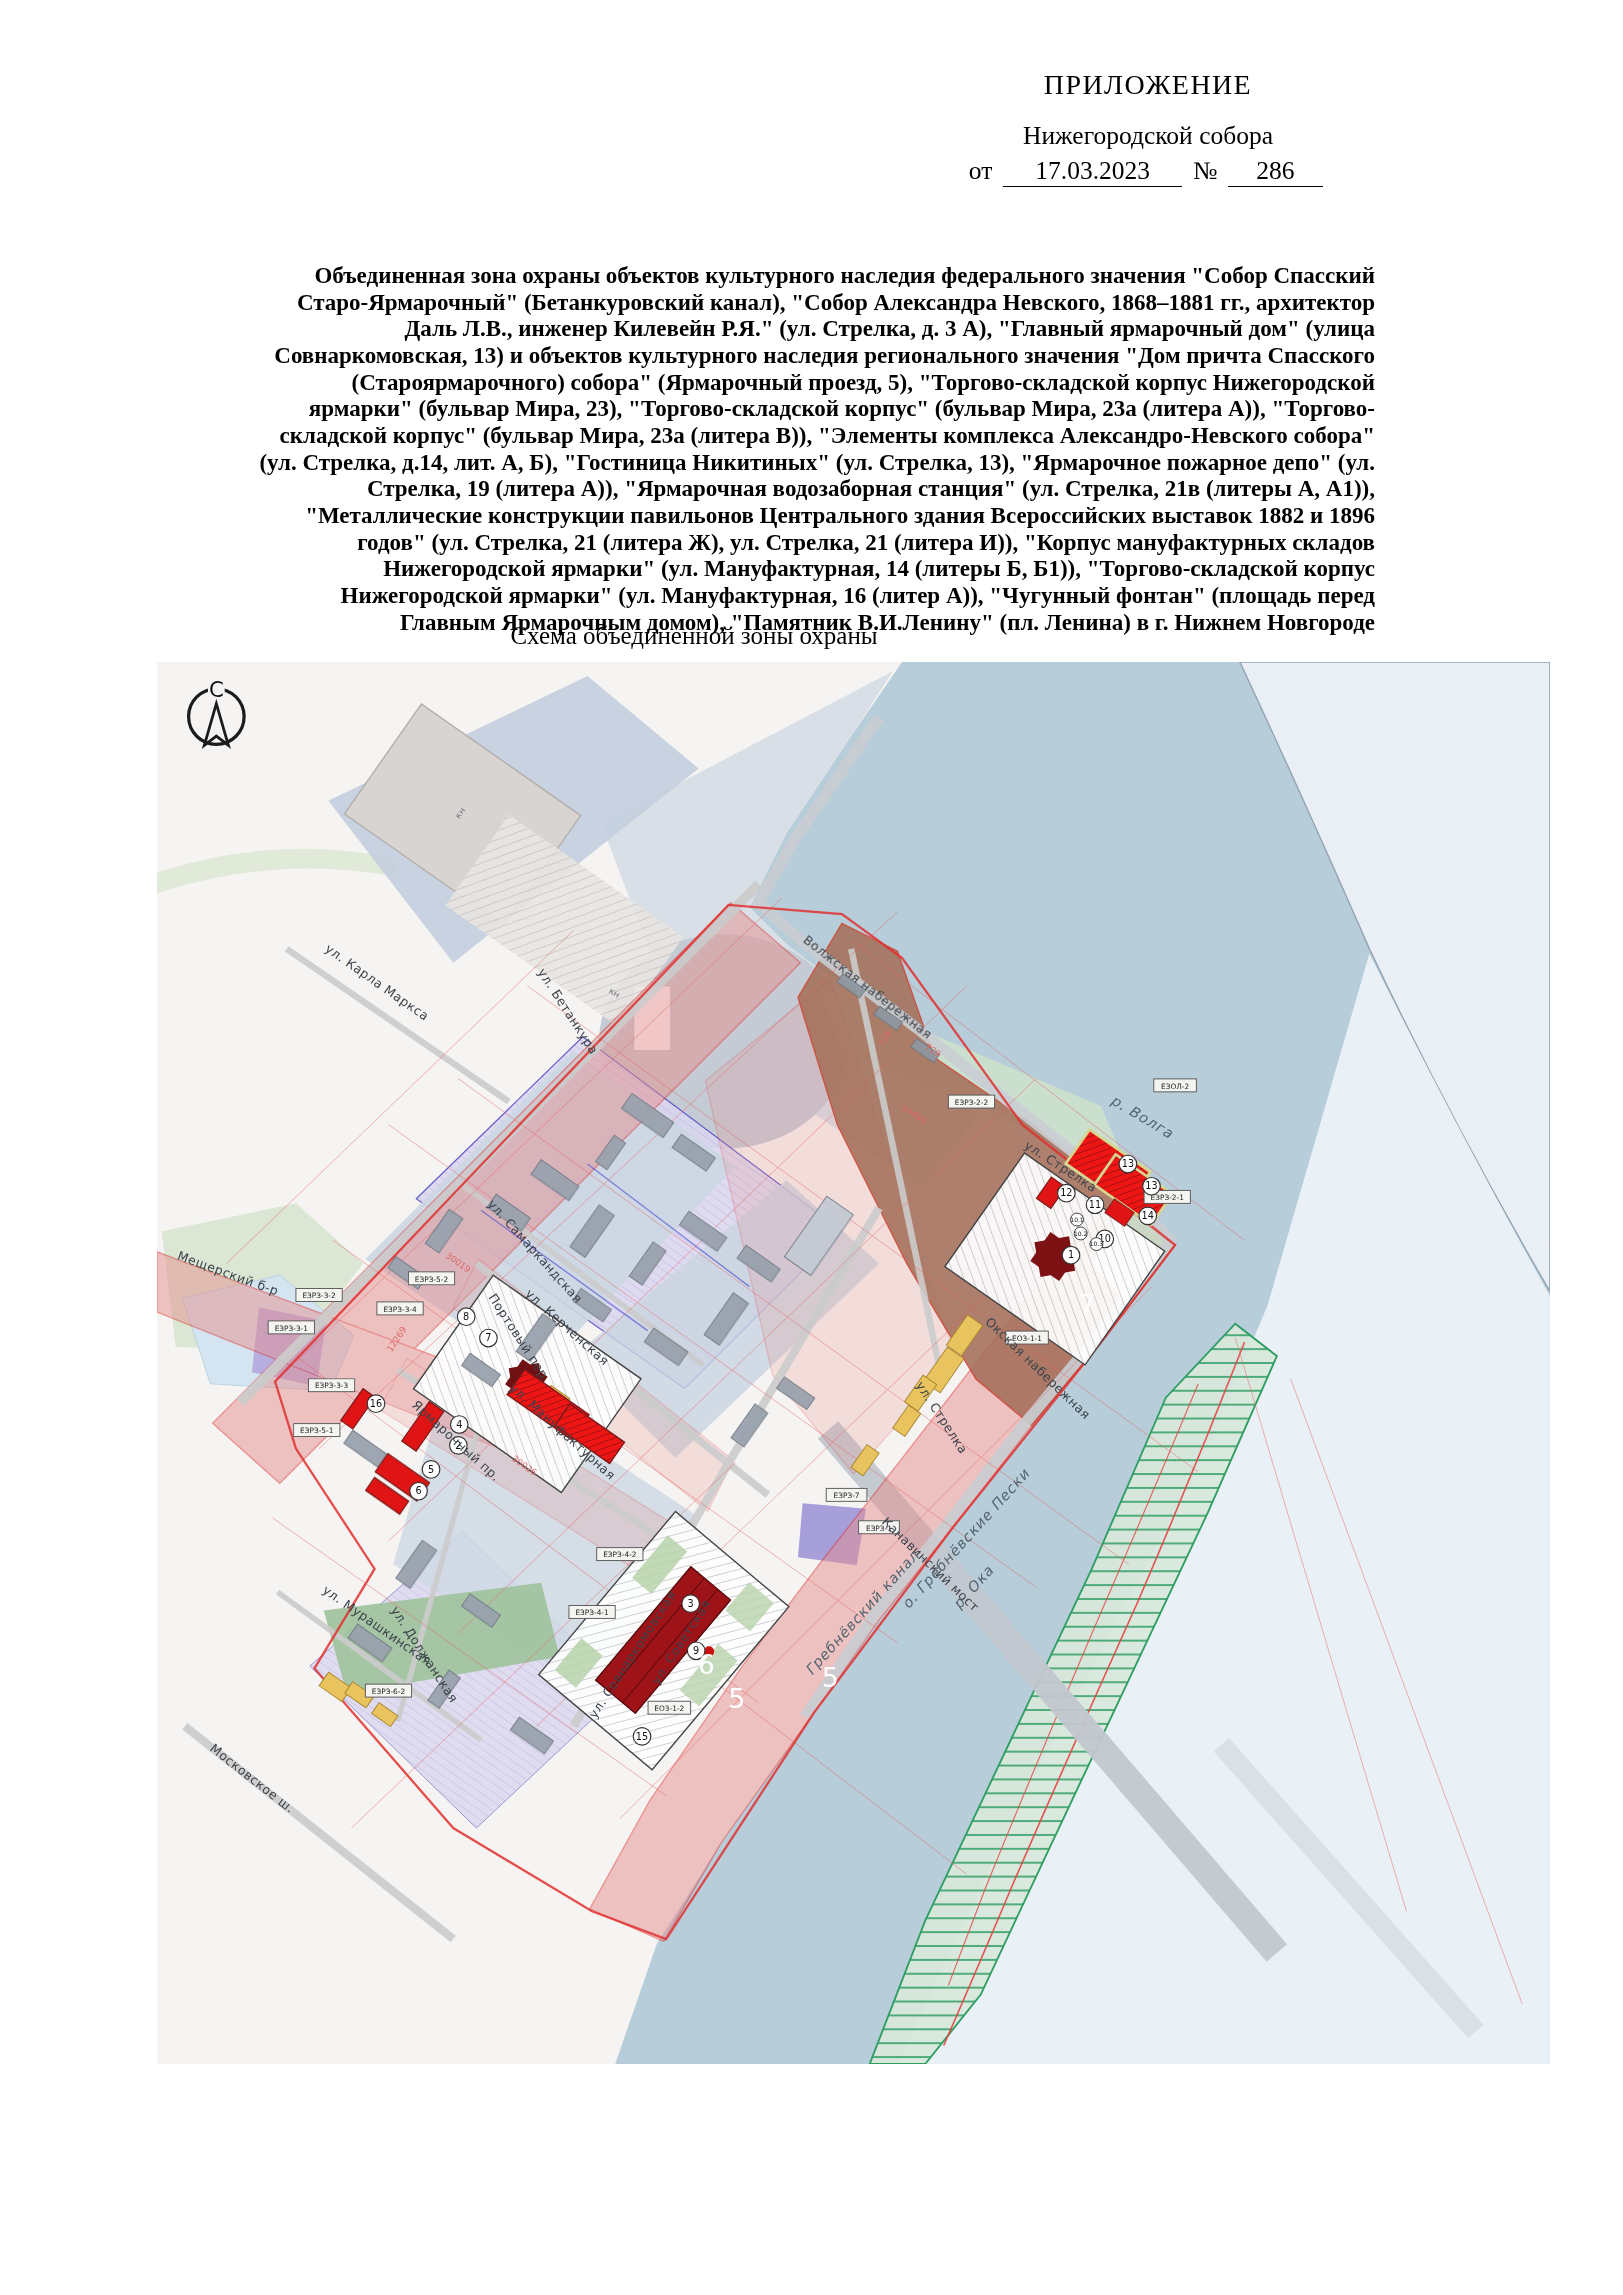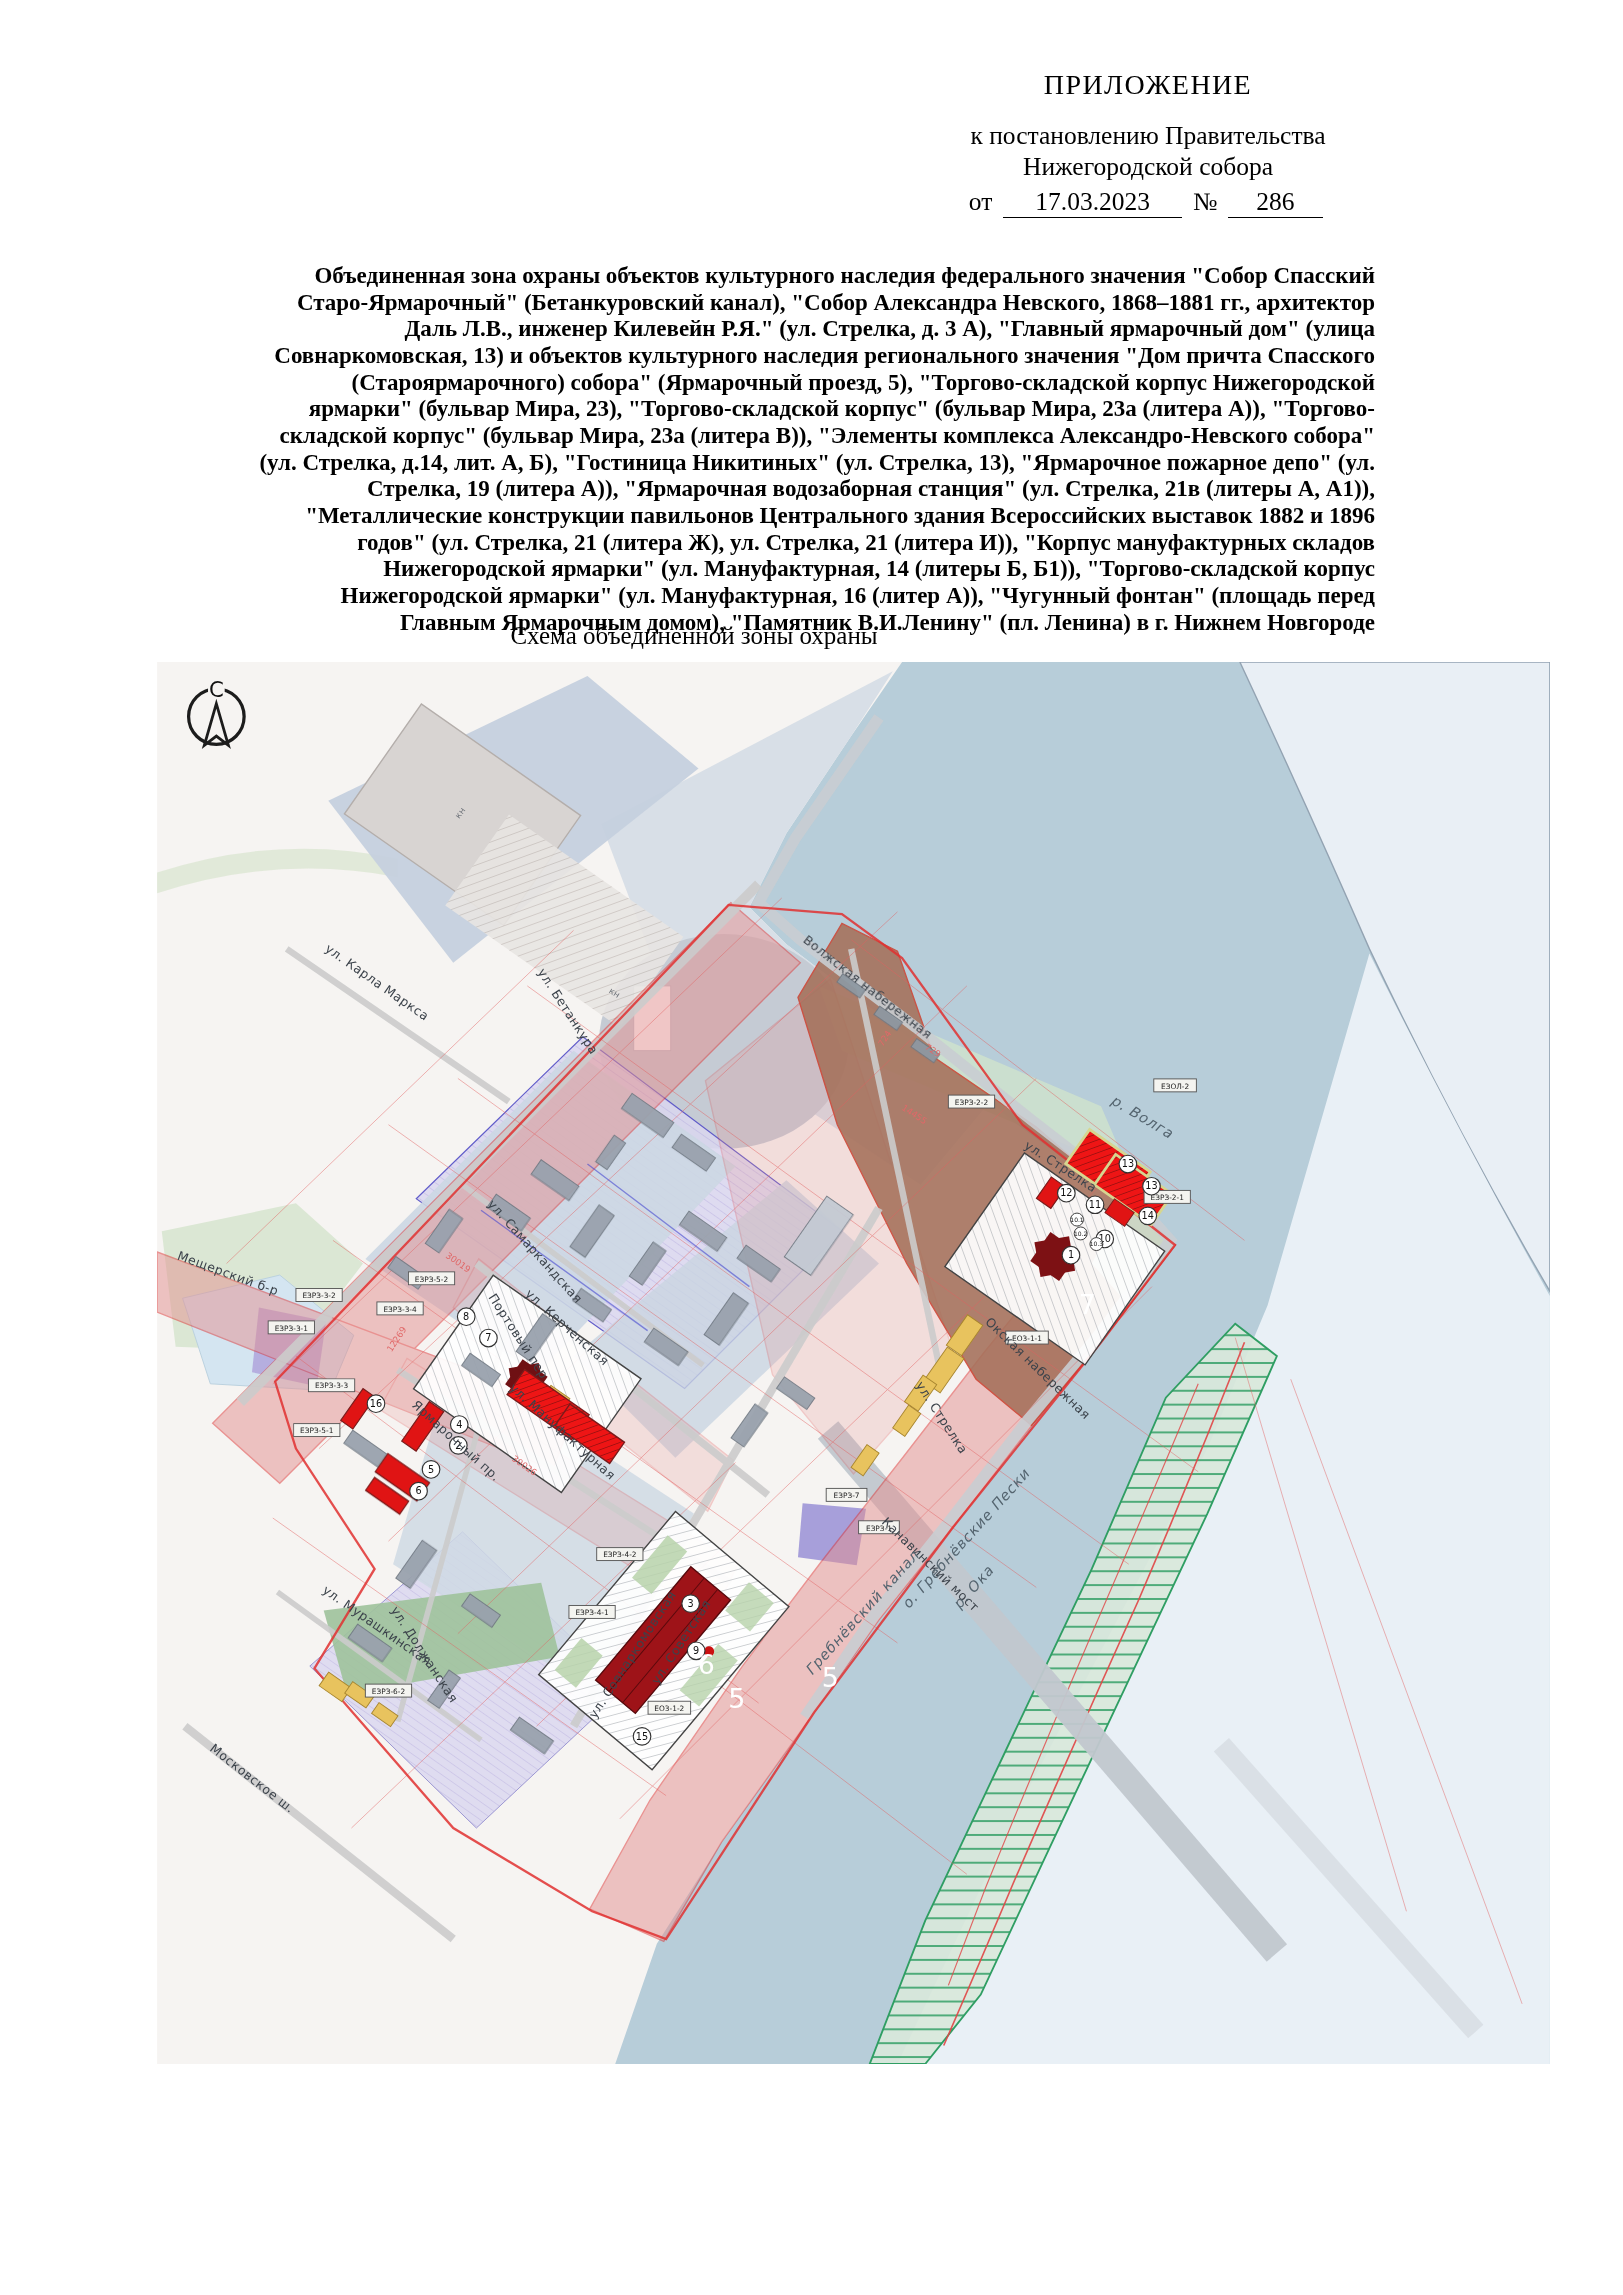--- a/index.html
+++ b/index.html
@@ -26,21 +26,20 @@
   .knt{font-family:"DejaVu Sans",sans-serif;font-size:19px;fill:#6b7077;}
   .compass-letter{font-family:"DejaVu Sans",sans-serif;font-size:46px;fill:#111;}
 </style>
 </head>
 <body>
 
 <div class="page">
 
   <div class="hdr">
     <div class="hdr-line1">ПРИЛОЖЕНИЕ</div>
-    <div class="hdr-line2">к постановлению Правительства</div>
     <div class="hdr-line3">Нижегородской собора</div>
     <div class="hdr-line4">
       <span>от</span>
       <span class="uval"><span>17.03.2023</span></span>
       <span>№</span>
       <span class="uval uval2"><span>286</span></span>
     </div>
   </div>
 
   <div class="para">Объединенная зона охраны объектов культурного наследия федерального значения "Собор Спасский Старо-Ярмарочный" (Бетанкуровский канал), "Собор Александра Невского, 1868–1881 гг., архитектор Даль Л.В., инженер Килевейн Р.Я." (ул. Стрелка, д. 3 А), "Главный ярмарочный дом" (улица Совнаркомовская, 13) и объектов культурного наследия регионального значения "Дом причта Спасского (Староярмарочного) собора" (Ярмарочный проезд, 5), "Торгово-складской корпус Нижегородской ярмарки" (бульвар Мира, 23), "Торгово-складской корпус" (бульвар Мира, 23а (литера А)), "Торгово-складской корпус" (бульвар Мира, 23а (литера В)), "Элементы комплекса Александро-Невского собора" (ул. Стрелка, д.14, лит. А, Б), "Гостиница Никитиных" (ул. Стрелка, 13), "Ярмарочное пожарное депо" (ул. Стрелка, 19 (литера А)), "Ярмарочная водозаборная станция" (ул. Стрелка, 21в (литеры А, А1)), "Металлические конструкции павильонов Центрального здания Всероссийских выставок 1882 и 1896 годов" (ул. Стрелка, 21 (литера Ж), ул. Стрелка, 21 (литера И)), "Корпус мануфактурных складов Нижегородской ярмарки" (ул. Мануфактурная, 14 (литеры Б, Б1)), "Торгово-складской корпус Нижегородской ярмарки" (ул. Мануфактурная, 16 (литер А)), "Чугунный фонтан" (площадь перед Главным Ярмарочным домом), "Памятник В.И.Ленину" (пл. Ленина) в г. Нижнем Новгороде</div>

